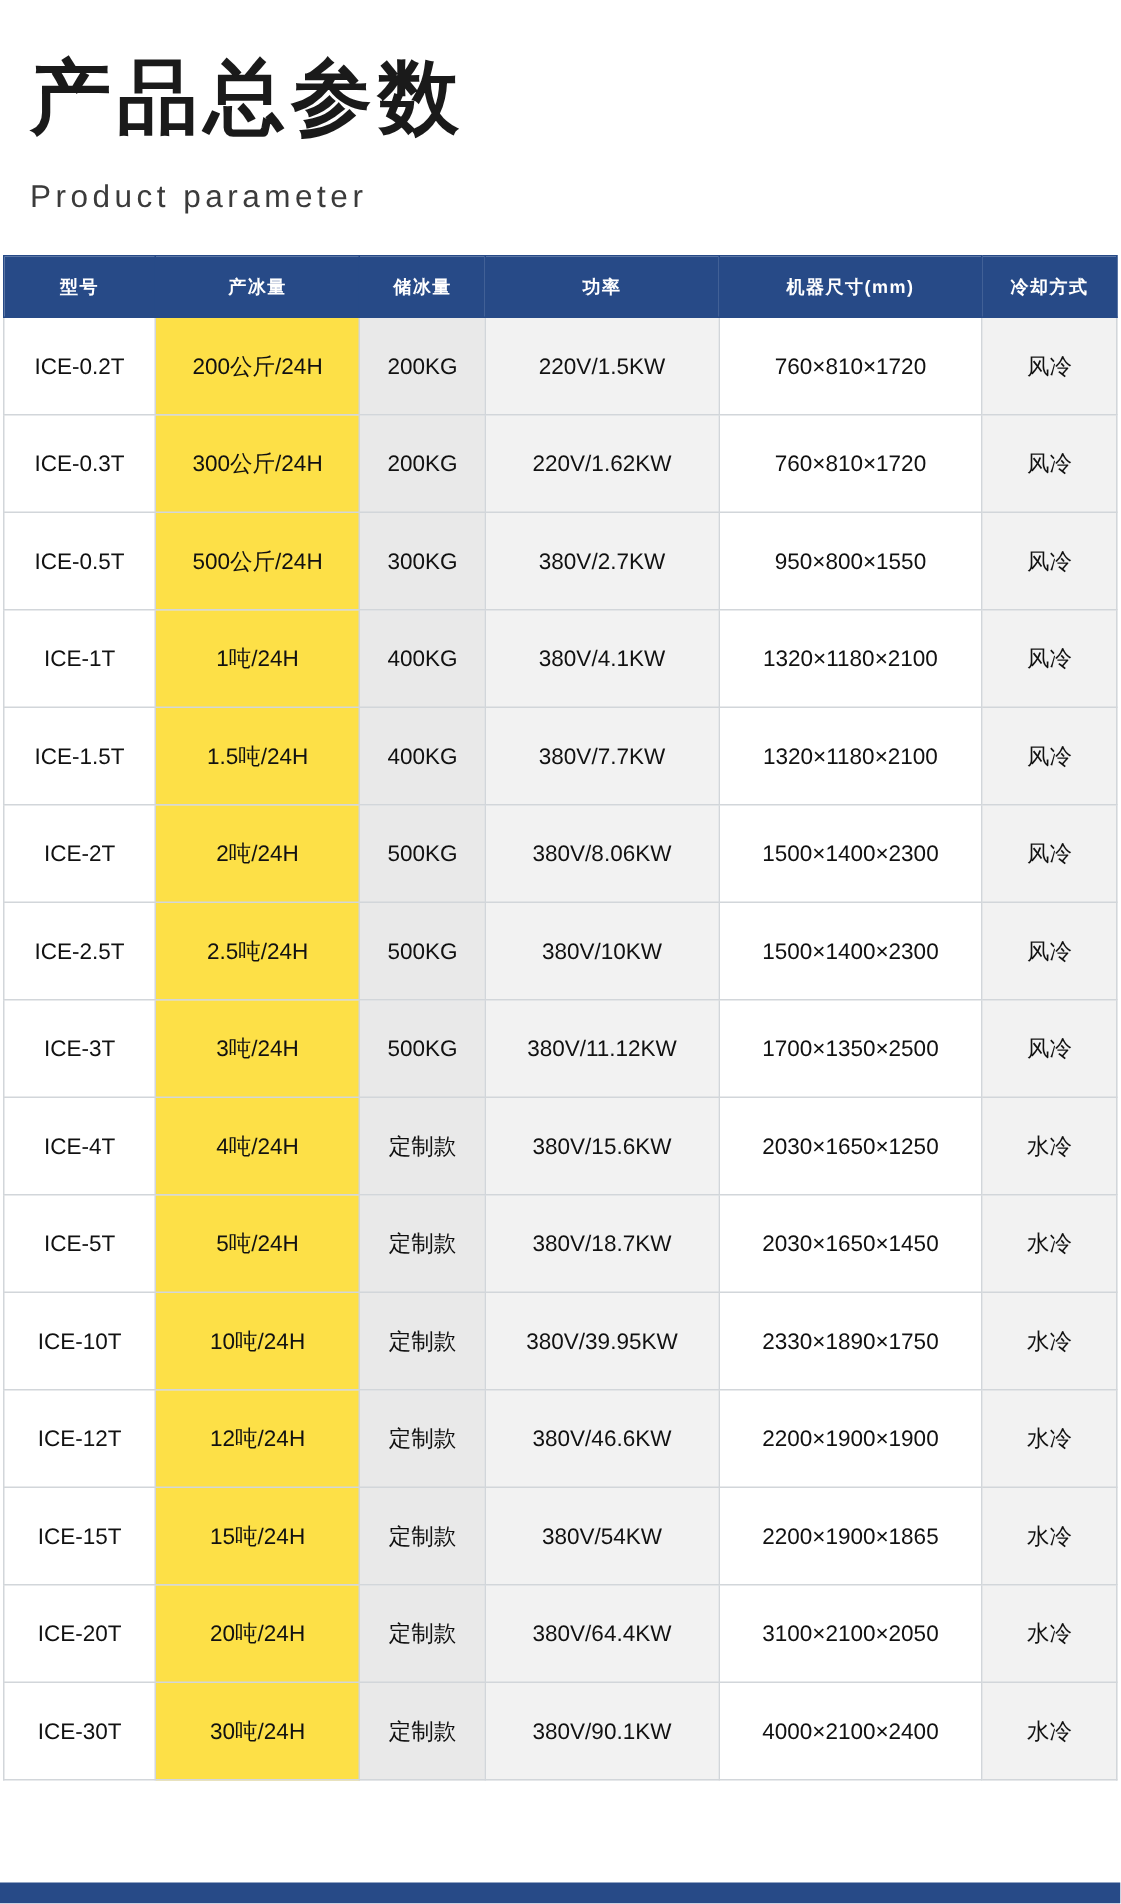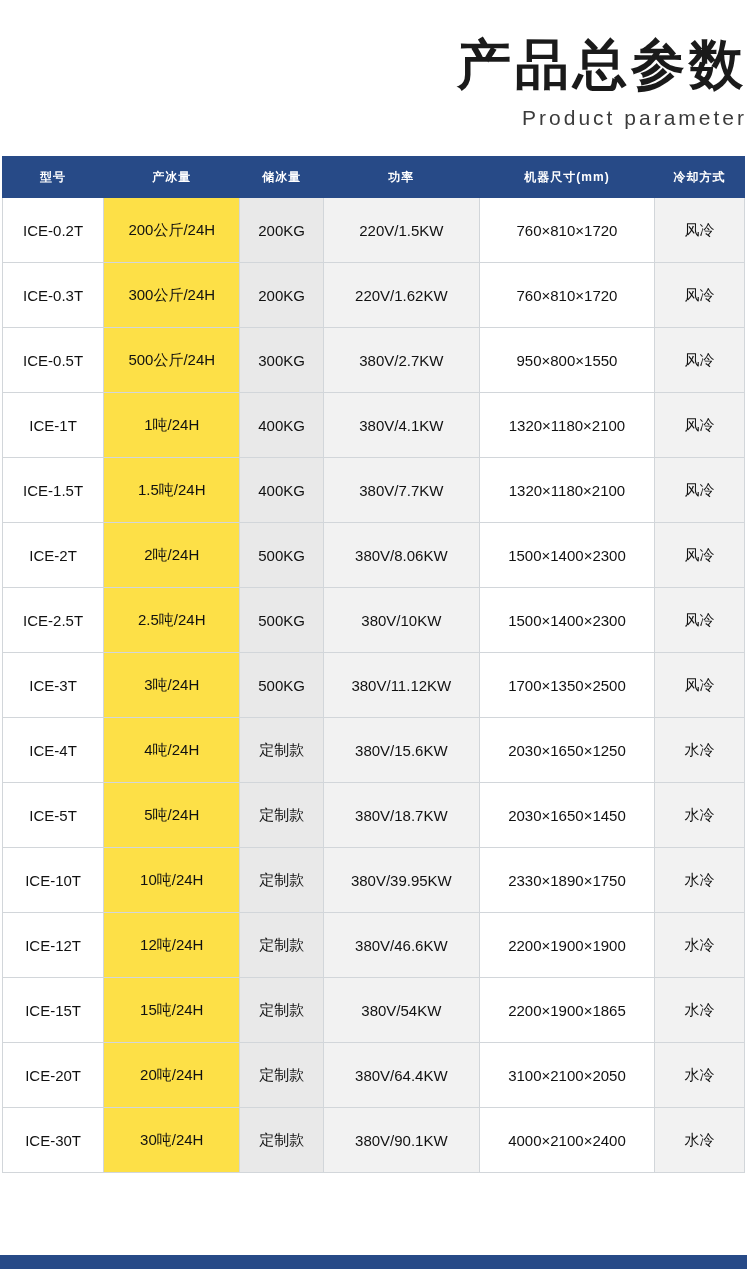--- a/index.html
+++ b/index.html
@@ -17,32 +17,33 @@
   .page {
     width: 747px;
     height: 1269px;
     position: relative;
     box-sizing: border-box;
   }
 
   
   .header {
     padding-top: 34px;
-    text-align: right;
+    text-align: left;
+    padding-left: 20px;
   }
   .title-cn {
     font-size: 54px;
     font-weight: bold;
     letter-spacing: 4px;
     color: #1a1a1a;
     line-height: 1.15;
     font-family: "DejaVu Sans", "Liberation Sans", sans-serif;
   }
   .title-en {
-    margin-top: 10px;
+    margin-top: 24px;
     font-size: 21px;
     letter-spacing: 3px;
     color: #3b3b3b;
     font-family: "Liberation Sans", sans-serif;
   }
 
   
   .table-wrap {
     margin-top: 26px;
     padding: 0 2px;

